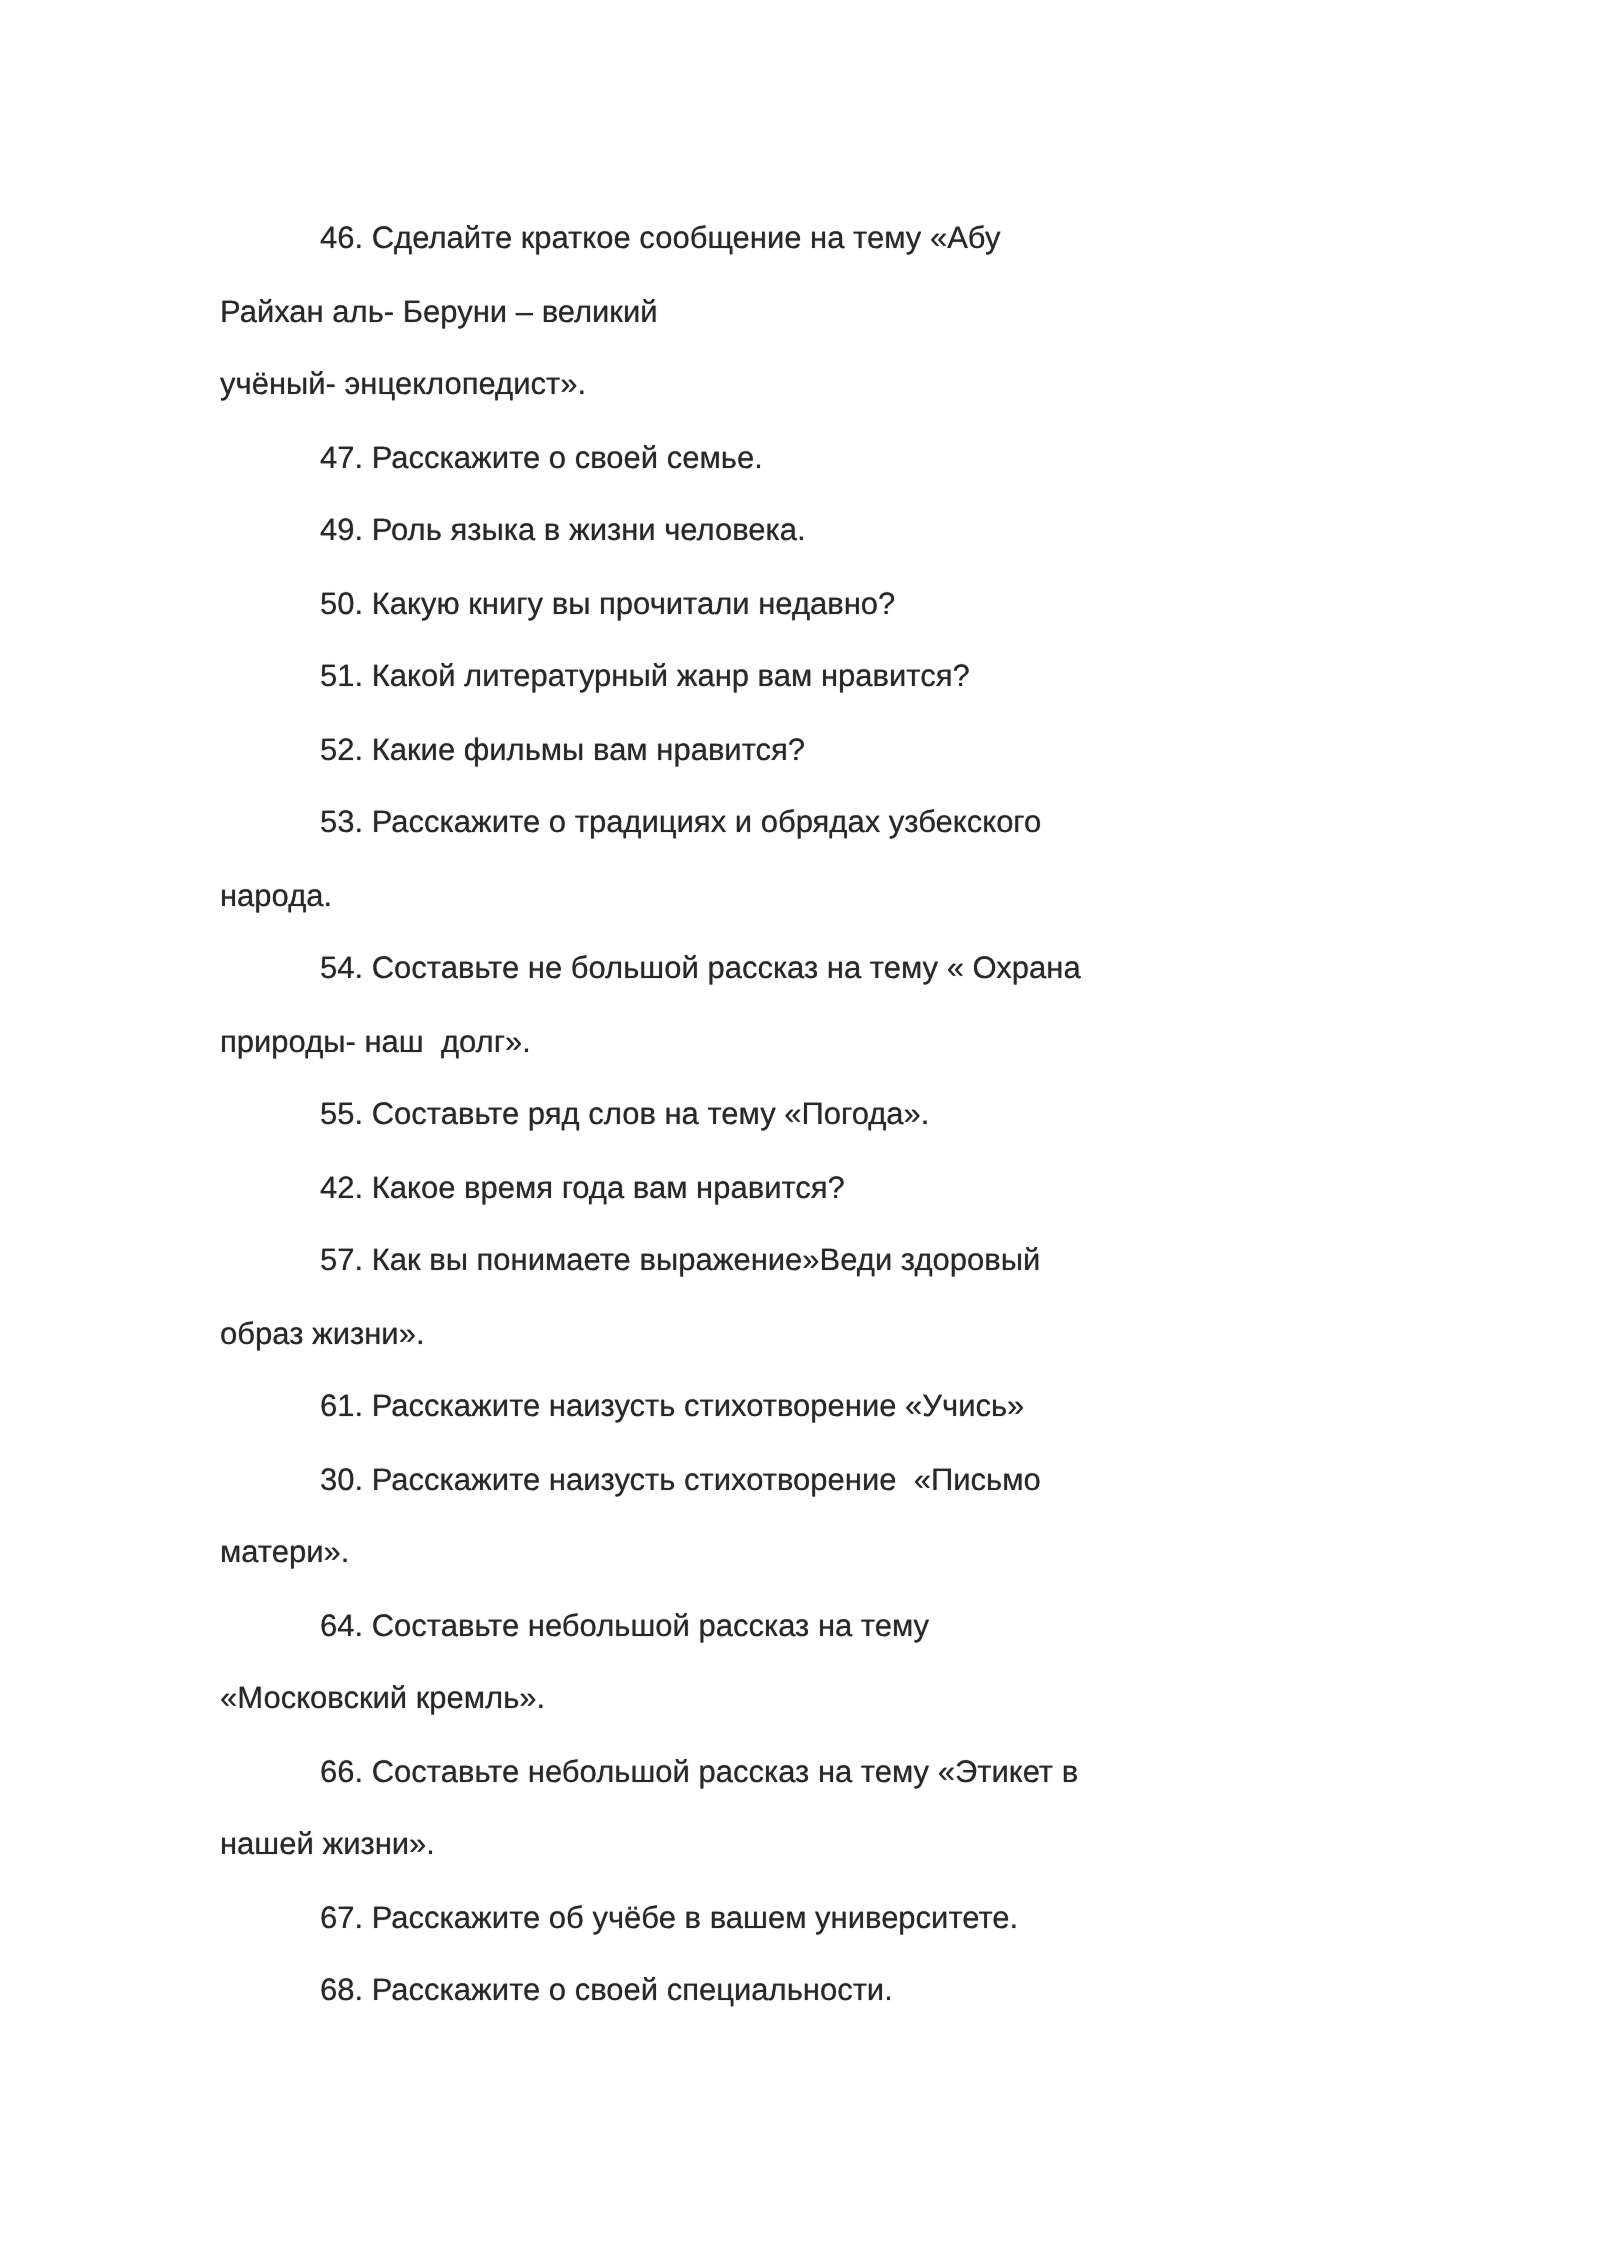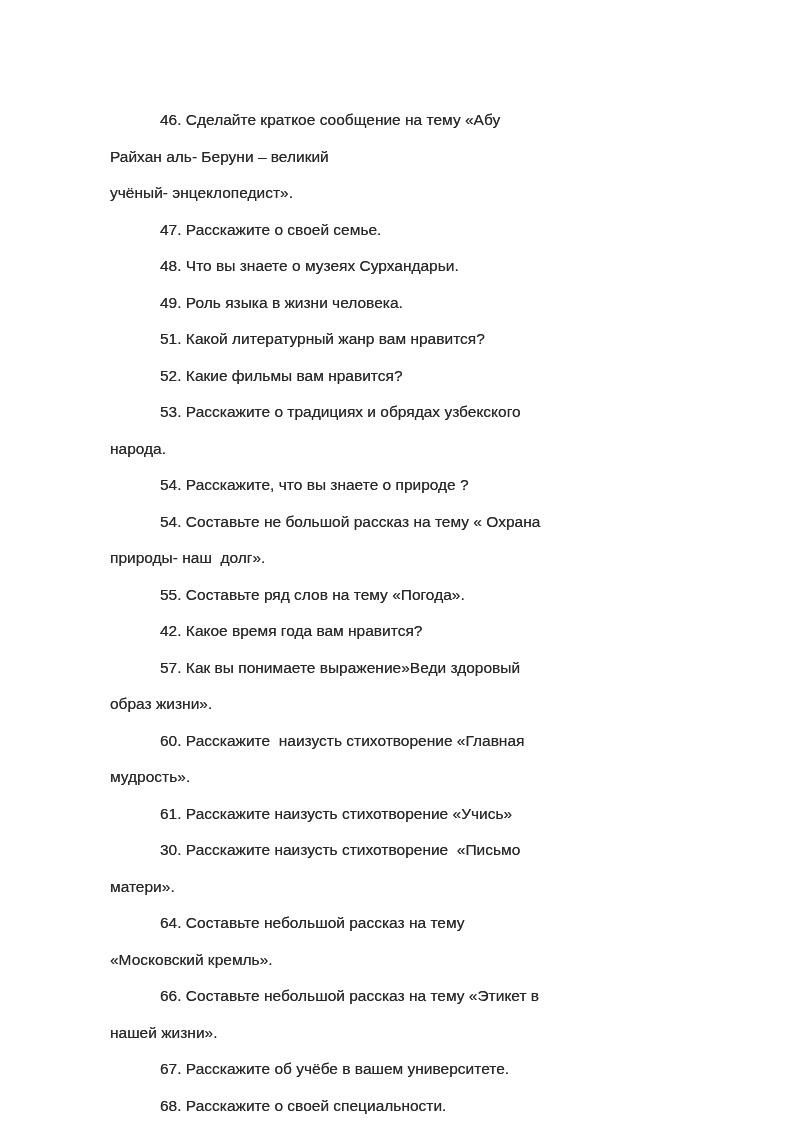--- a/index.html
+++ b/index.html
@@ -39,31 +39,29 @@
     white-space: pre-wrap;
   }
 </style>
 </head>
 <body>
 
 <div class="page">
   <div class="content" id="question-list">
       <p class="item"><span class="line">46. Сделайте краткое сообщение на тему «Абу Райхан аль- Беруни – великий</span><br><span class="line">учёный- энцеклопедист».</span></p>
       <p class="item"><span class="line">47. Расскажите о своей семье.</span></p>
-      <p class="item"><span class="line">48. Что вы знаете о музеях Сурхандарьи.</span></p>
       <p class="item"><span class="line">49. Роль языка в жизни человека.</span></p>
+      <p class="item"><span class="line">50. Какую книгу вы прочитали недавно?</span></p>
       <p class="item"><span class="line">51. Какой литературный жанр вам нравится?</span></p>
       <p class="item"><span class="line">52. Какие фильмы вам нравится?</span></p>
       <p class="item"><span class="line">53. Расскажите о традициях и обрядах узбекского народа.</span></p>
-      <p class="item"><span class="line">54. Расскажите, что вы знаете о природе ?</span></p>
       <p class="item"><span class="line">54. Составьте не большой рассказ на тему « Охрана природы- наш  долг».</span></p>
       <p class="item"><span class="line">55. Составьте ряд слов на тему «Погода».</span></p>
       <p class="item"><span class="line">42. Какое время года вам нравится?</span></p>
       <p class="item"><span class="line">57. Как вы понимаете выражение»Веди здоровый образ жизни».</span></p>
-      <p class="item"><span class="line">60. Расскажите  наизусть стихотворение «Главная мудрость».</span></p>
       <p class="item"><span class="line">61. Расскажите наизусть стихотворение «Учись»</span></p>
       <p class="item"><span class="line">30. Расскажите наизусть стихотворение  «Письмо матери».</span></p>
       <p class="item"><span class="line">64. Составьте небольшой рассказ на тему «Московский кремль».</span></p>
       <p class="item"><span class="line">66. Составьте небольшой рассказ на тему «Этикет в нашей жизни».</span></p>
       <p class="item"><span class="line">67. Расскажите об учёбе в вашем университете.</span></p>
       <p class="item"><span class="line">68. Расскажите о своей специальности.</span></p>
     </div>
 </div>
 
 </body></html>

